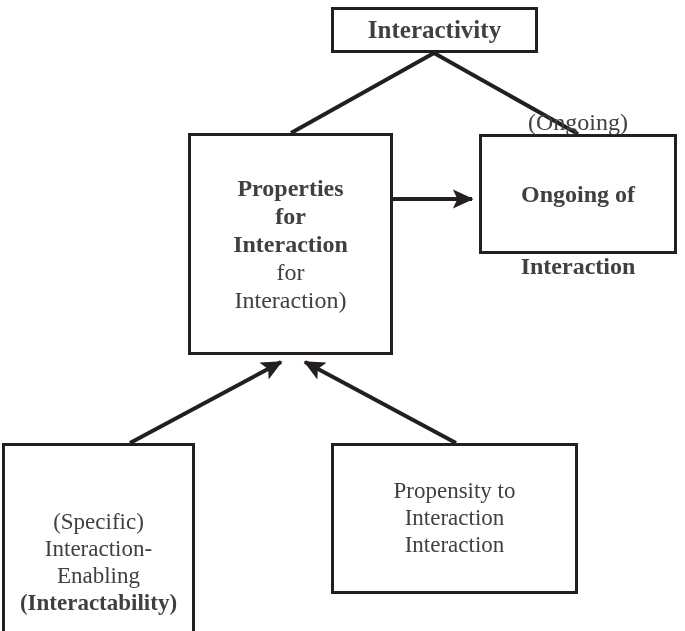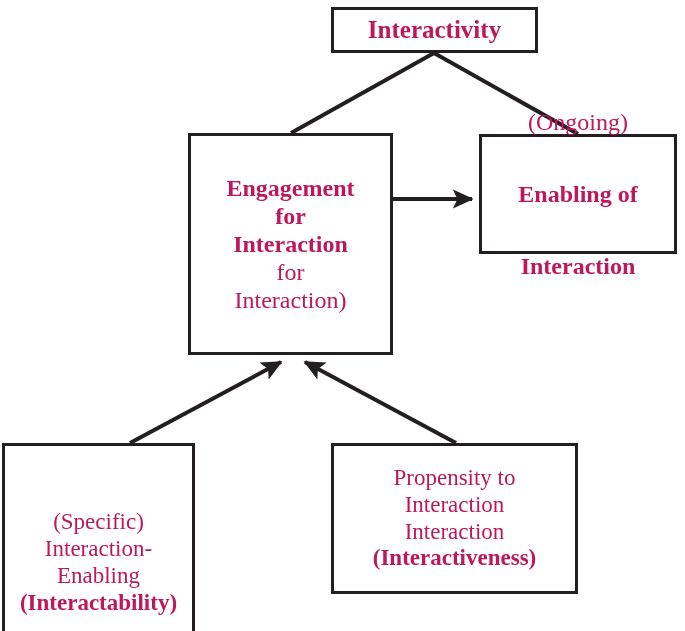--- a/index.html
+++ b/index.html
@@ -6,21 +6,21 @@
     margin: 0;
     padding: 0;
     background: #ffffff;
   }
   #canvas {
     position: relative;
     width: 685px;
     height: 631px;
     background: #ffffff;
     font-family: "Liberation Serif", "DejaVu Serif", serif;
-    color: #be185d;
+    color: #404040;
     overflow: hidden;
   }
   #edges {
     position: absolute;
     left: 0;
     top: 0;
     width: 685px;
     height: 631px;
     pointer-events: none;
   }
@@ -88,40 +88,39 @@
     <line x1="130" y1="443" x2="281" y2="362" stroke="#231f20" stroke-width="4" marker-end="url(#arrow)"></line>
 
     <line x1="456" y1="443" x2="305" y2="362" stroke="#231f20" stroke-width="4" marker-end="url(#arrow)"></line>
   </svg>
 
   <div class="node" id="node-interactivity">
     <span class="line b">Interactivity</span>
   </div>
 
   <div class="node" id="node-disposition">
-    <span class="line b">Engagement</span>
+    <span class="line b">Properties</span>
     <span class="line b">for</span>
     <span class="line b">Interaction</span>
     <span class="line r">for</span>
     <span class="line r">Interaction)</span>
   </div>
 
   <div class="node" id="node-process">
     <span class="line r">(Ongoing)</span>
-    <span class="line b">Enabling of</span>
+    <span class="line b">Ongoing of</span>
     <span class="line b">Interaction</span>
   </div>
 
   <div class="node" id="node-interactability">
     <span class="line r">(Specific)</span>
     <span class="line r">Interaction-</span>
     <span class="line r">Enabling</span>
     <span class="line b">(Interactability)</span>
   </div>
 
   <div class="node" id="node-interactiveness">
     <span class="line r">Propensity to</span>
     <span class="line r">Interaction</span>
     <span class="line r">Interaction</span>
-    <span class="line b">(Interactiveness)</span>
   </div>
 
 </div>
 
 </body></html>

